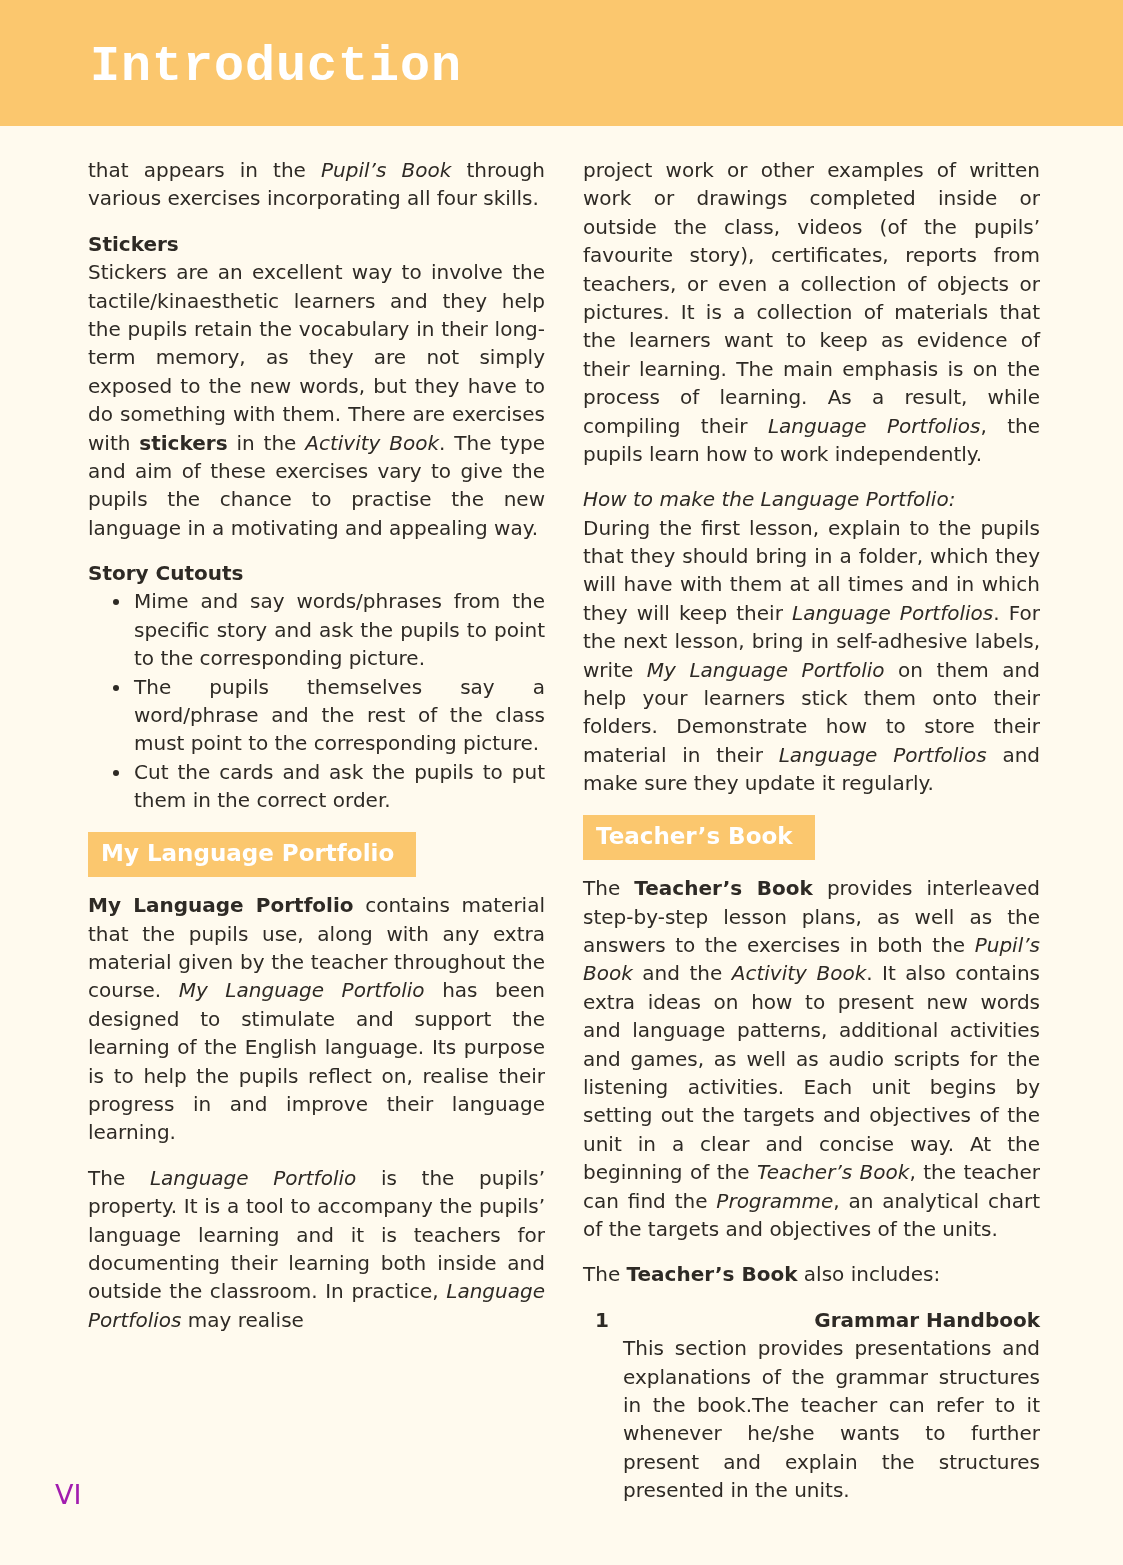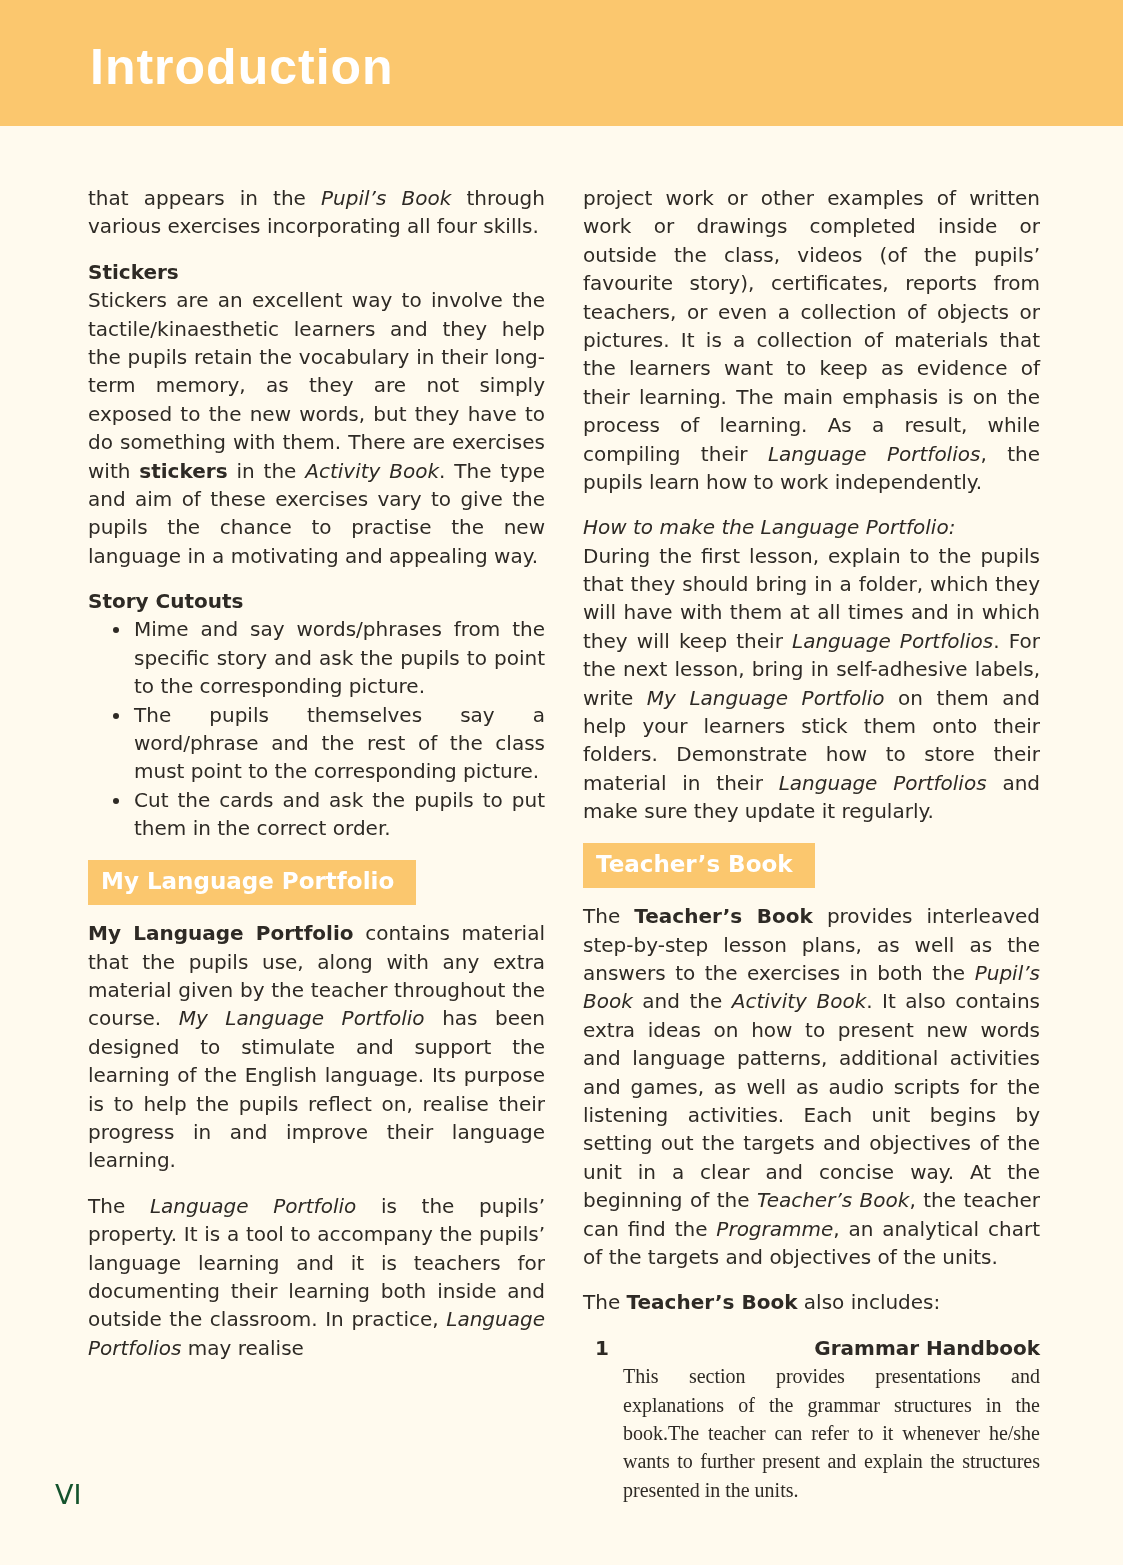--- a/index.html
+++ b/index.html
@@ -20,25 +20,25 @@
     height: 126px;
     background: #FBC76E;
   }
   .page-title {
     margin: 0;
     padding: 38px 0 0 90px;
     font-size: 50px;
     font-weight: bold;
     color: #FFFFFF;
     letter-spacing: 1px;
-    font-family: Liberation Sans, sans-serif;
+    font-family: Liberation Mono, monospace;
   }
   .content {
     position: absolute;
-    top: 184px;
+    top: 156px;
     left: 88px;
     width: 952px;
     display: flex;
     gap: 38px;
   }
   .col {
     flex: 1;
     font-size: 20px;
     line-height: 1.42;
   }
@@ -84,30 +84,29 @@
   }
   .num-body { flex: 1; }
   .num-title {
     margin: 0;
     font-weight: bold;
     text-align: right;
   }
   .num-text {
     margin: 0;
     text-align: justify;
-    font-family: Liberation Serif, serif;
   }
   .b { font-weight: bold; }
   .i { font-style: italic; text-align: center; }
   .page-number {
     position: absolute;
     left: 55px;
     bottom: 55px;
     font-size: 27px;
-    color: #14532d;
+    color: #a21caf;
   }
 </style>
 </head>
 <body>
 
 <div class="header-band">
   <h1 class="page-title">Introduction</h1>
 </div>
 
 <div class="content">

